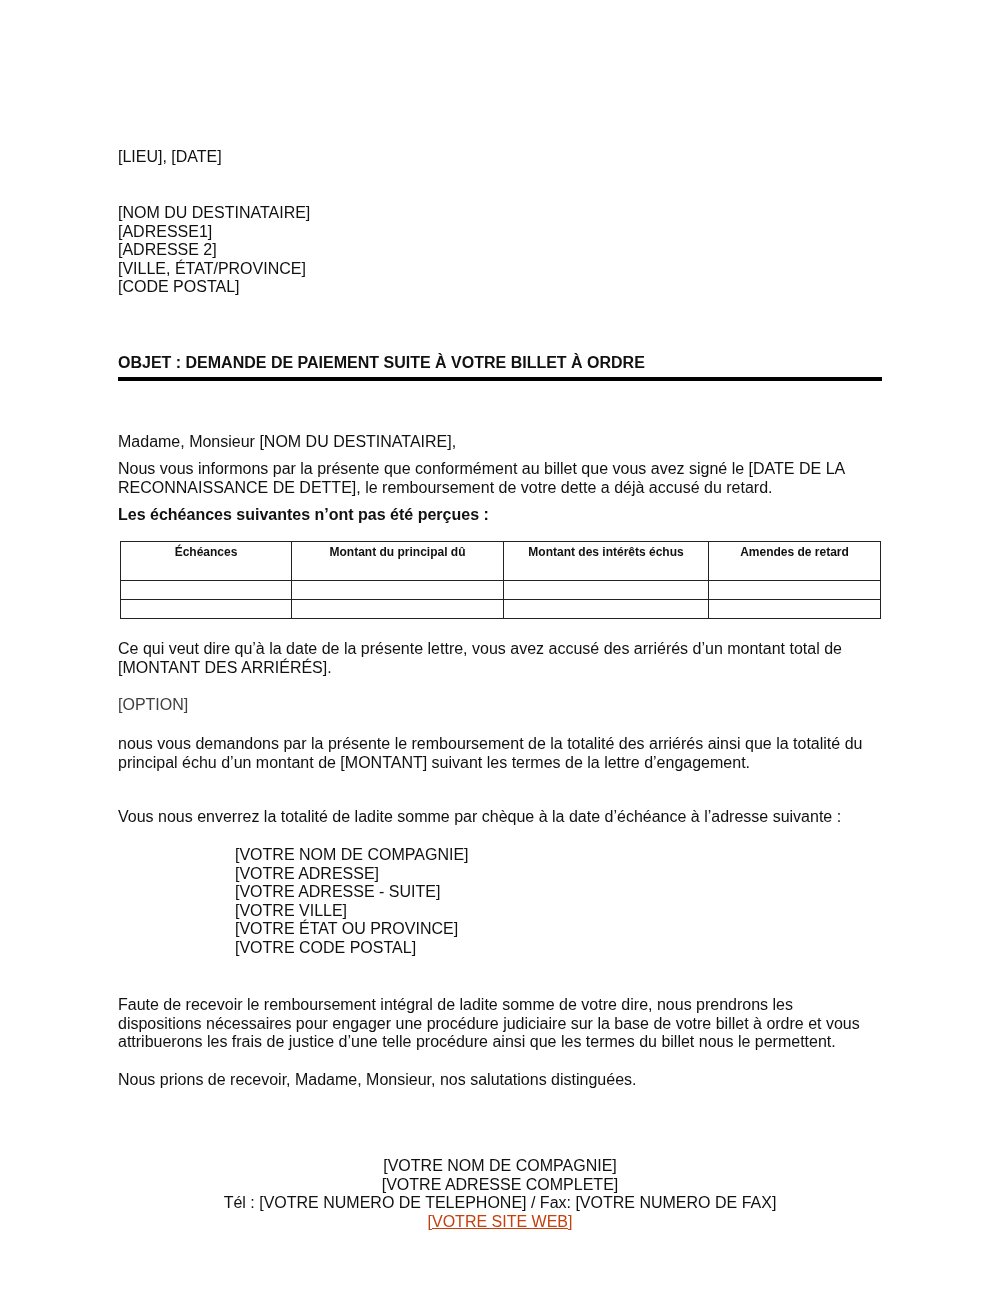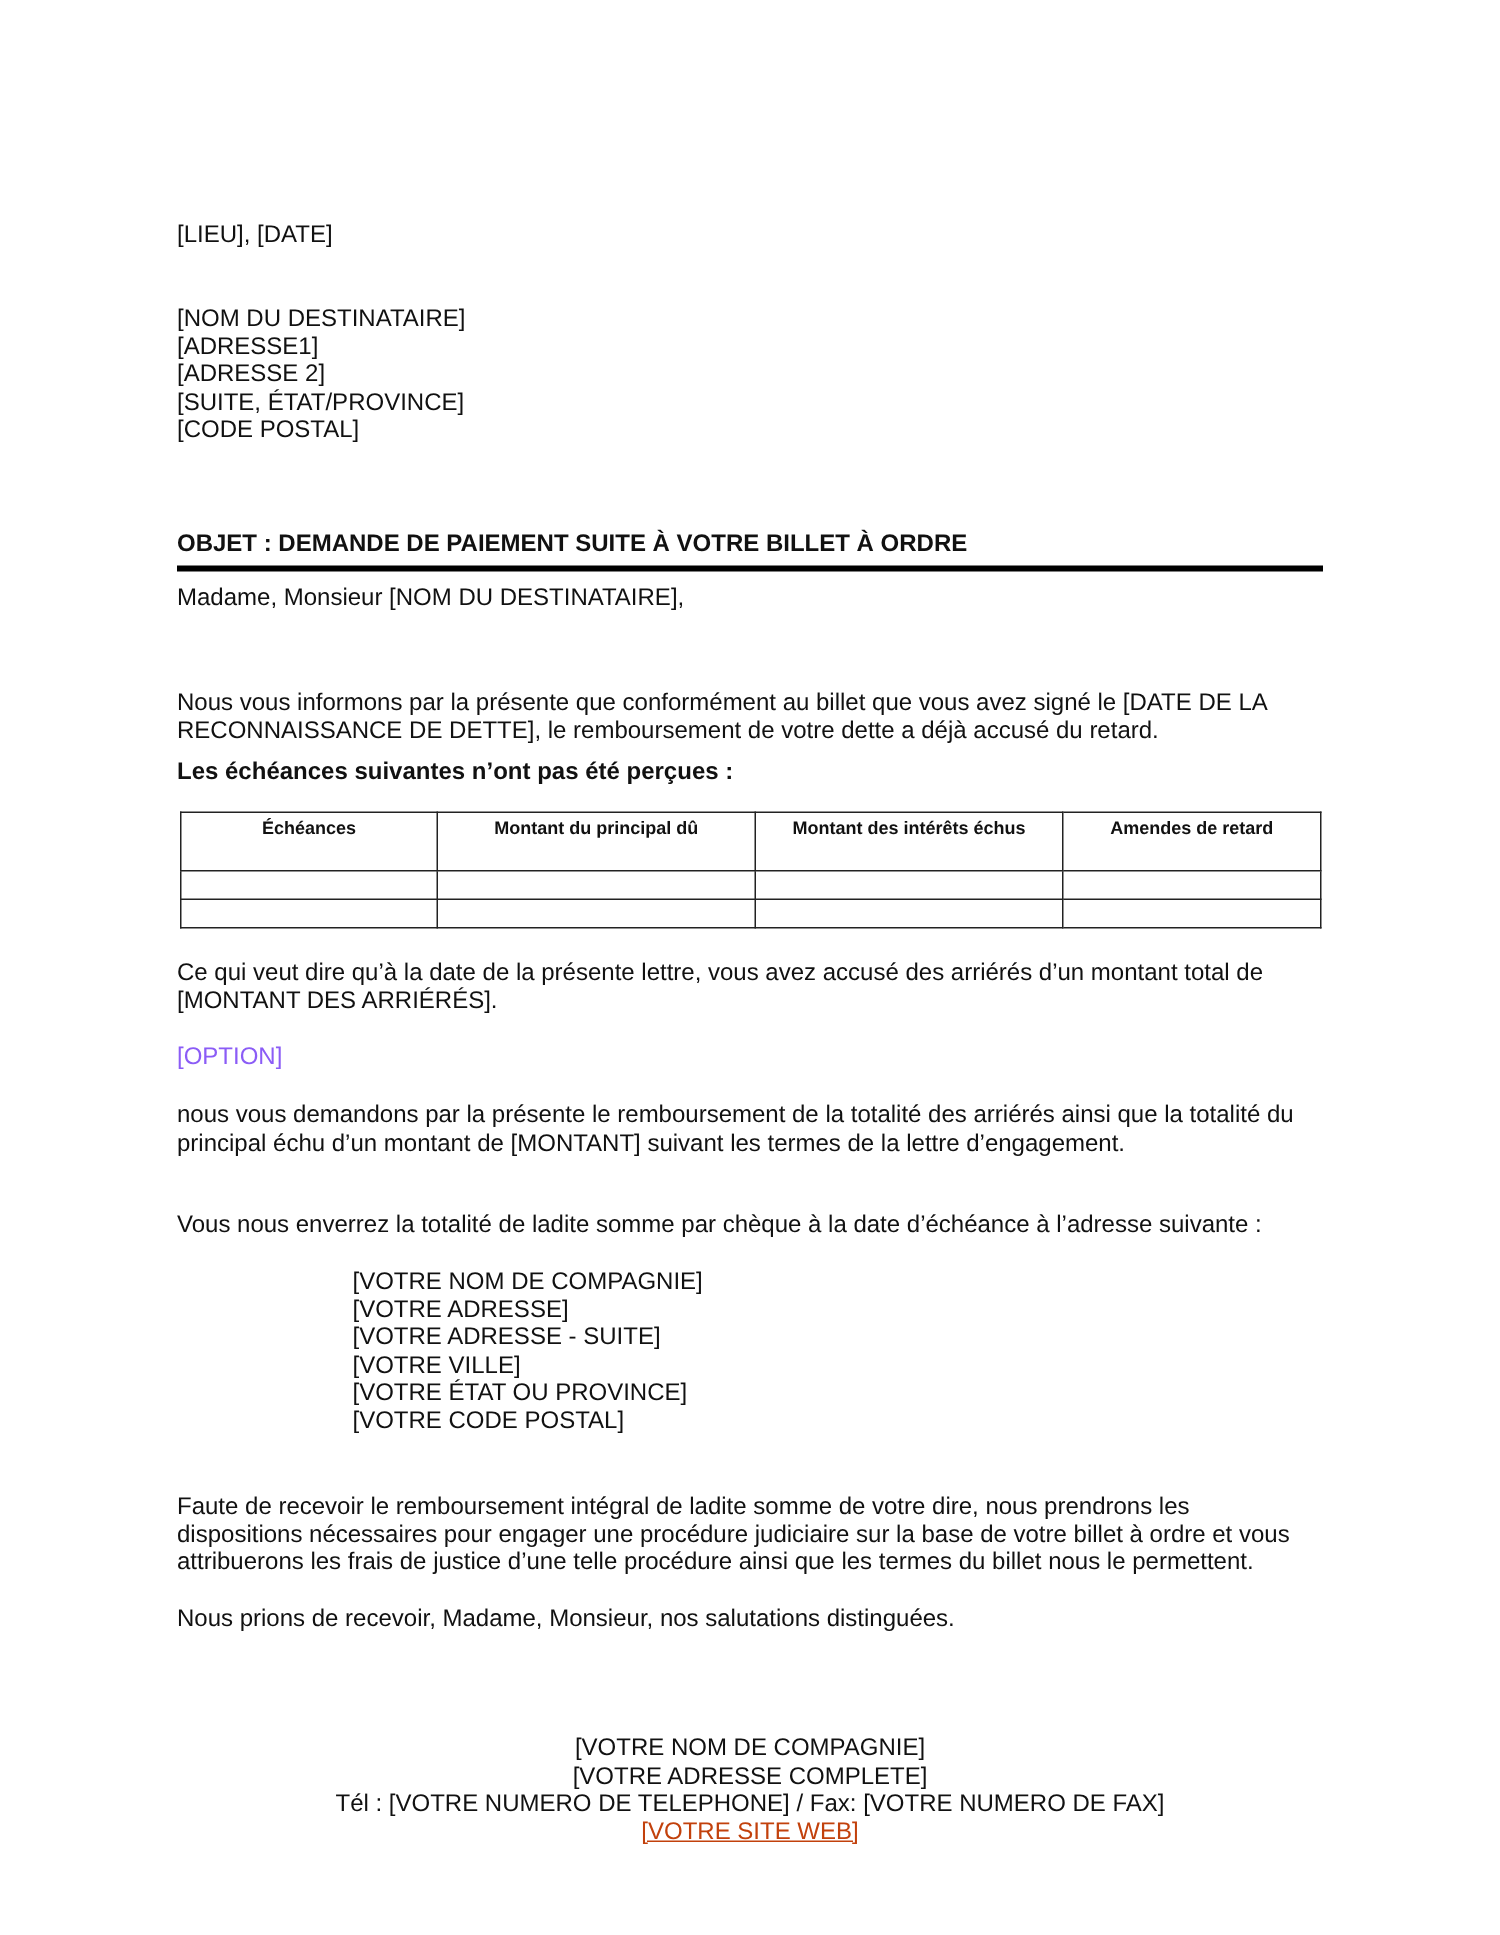--- a/index.html
+++ b/index.html
@@ -44,21 +44,21 @@
     }
     .rule {
       position: absolute;
       left: 118px;
       top: 377px;
       width: 764px;
       height: 4px;
       background: #000000;
     }
     .option {
-      color: #8b5cf6;
+      color: #404040;
     }
     table.sched {
       position: absolute;
       left: 120px;
       top: 541px;
       width: 760px;
       border-collapse: collapse;
       table-layout: fixed;
     }
     table.sched th, table.sched td {
@@ -96,28 +96,28 @@
 <body>
 
 <div class="page">
 
   <div class="abs line block" style="top:148px;">[LIEU], [DATE]</div>
 
   <div class="abs block" style="top:204px;">
     <div class="line">[NOM DU DESTINATAIRE]</div>
     <div class="line">[ADRESSE1]</div>
     <div class="line">[ADRESSE 2]</div>
-    <div class="line">[SUITE, ÉTAT/PROVINCE]</div>
+    <div class="line">[VILLE, ÉTAT/PROVINCE]</div>
     <div class="line">[CODE POSTAL]</div>
   </div>
 
   <div class="subject">OBJET : DEMANDE DE PAIEMENT SUITE À VOTRE BILLET À ORDRE</div>
   <div class="rule"></div>
 
-  <div class="abs line block" style="top:390px;">Madame, Monsieur [NOM DU DESTINATAIRE],</div>
+  <div class="abs line block" style="top:433px;">Madame, Monsieur [NOM DU DESTINATAIRE],</div>
 
   <div class="para" style="top:460px;">
     <span class="l">Nous vous informons par la présente que conformément au billet que vous avez signé le [DATE DE LA</span>
     <span class="l">RECONNAISSANCE DE DETTE], le remboursement de votre dette a déjà accusé du retard.</span>
   </div>
 
   <div class="abs line block bold" style="top:506px;">Les échéances suivantes n’ont pas été perçues :</div>
 
   <table class="sched">
     <colgroup>

